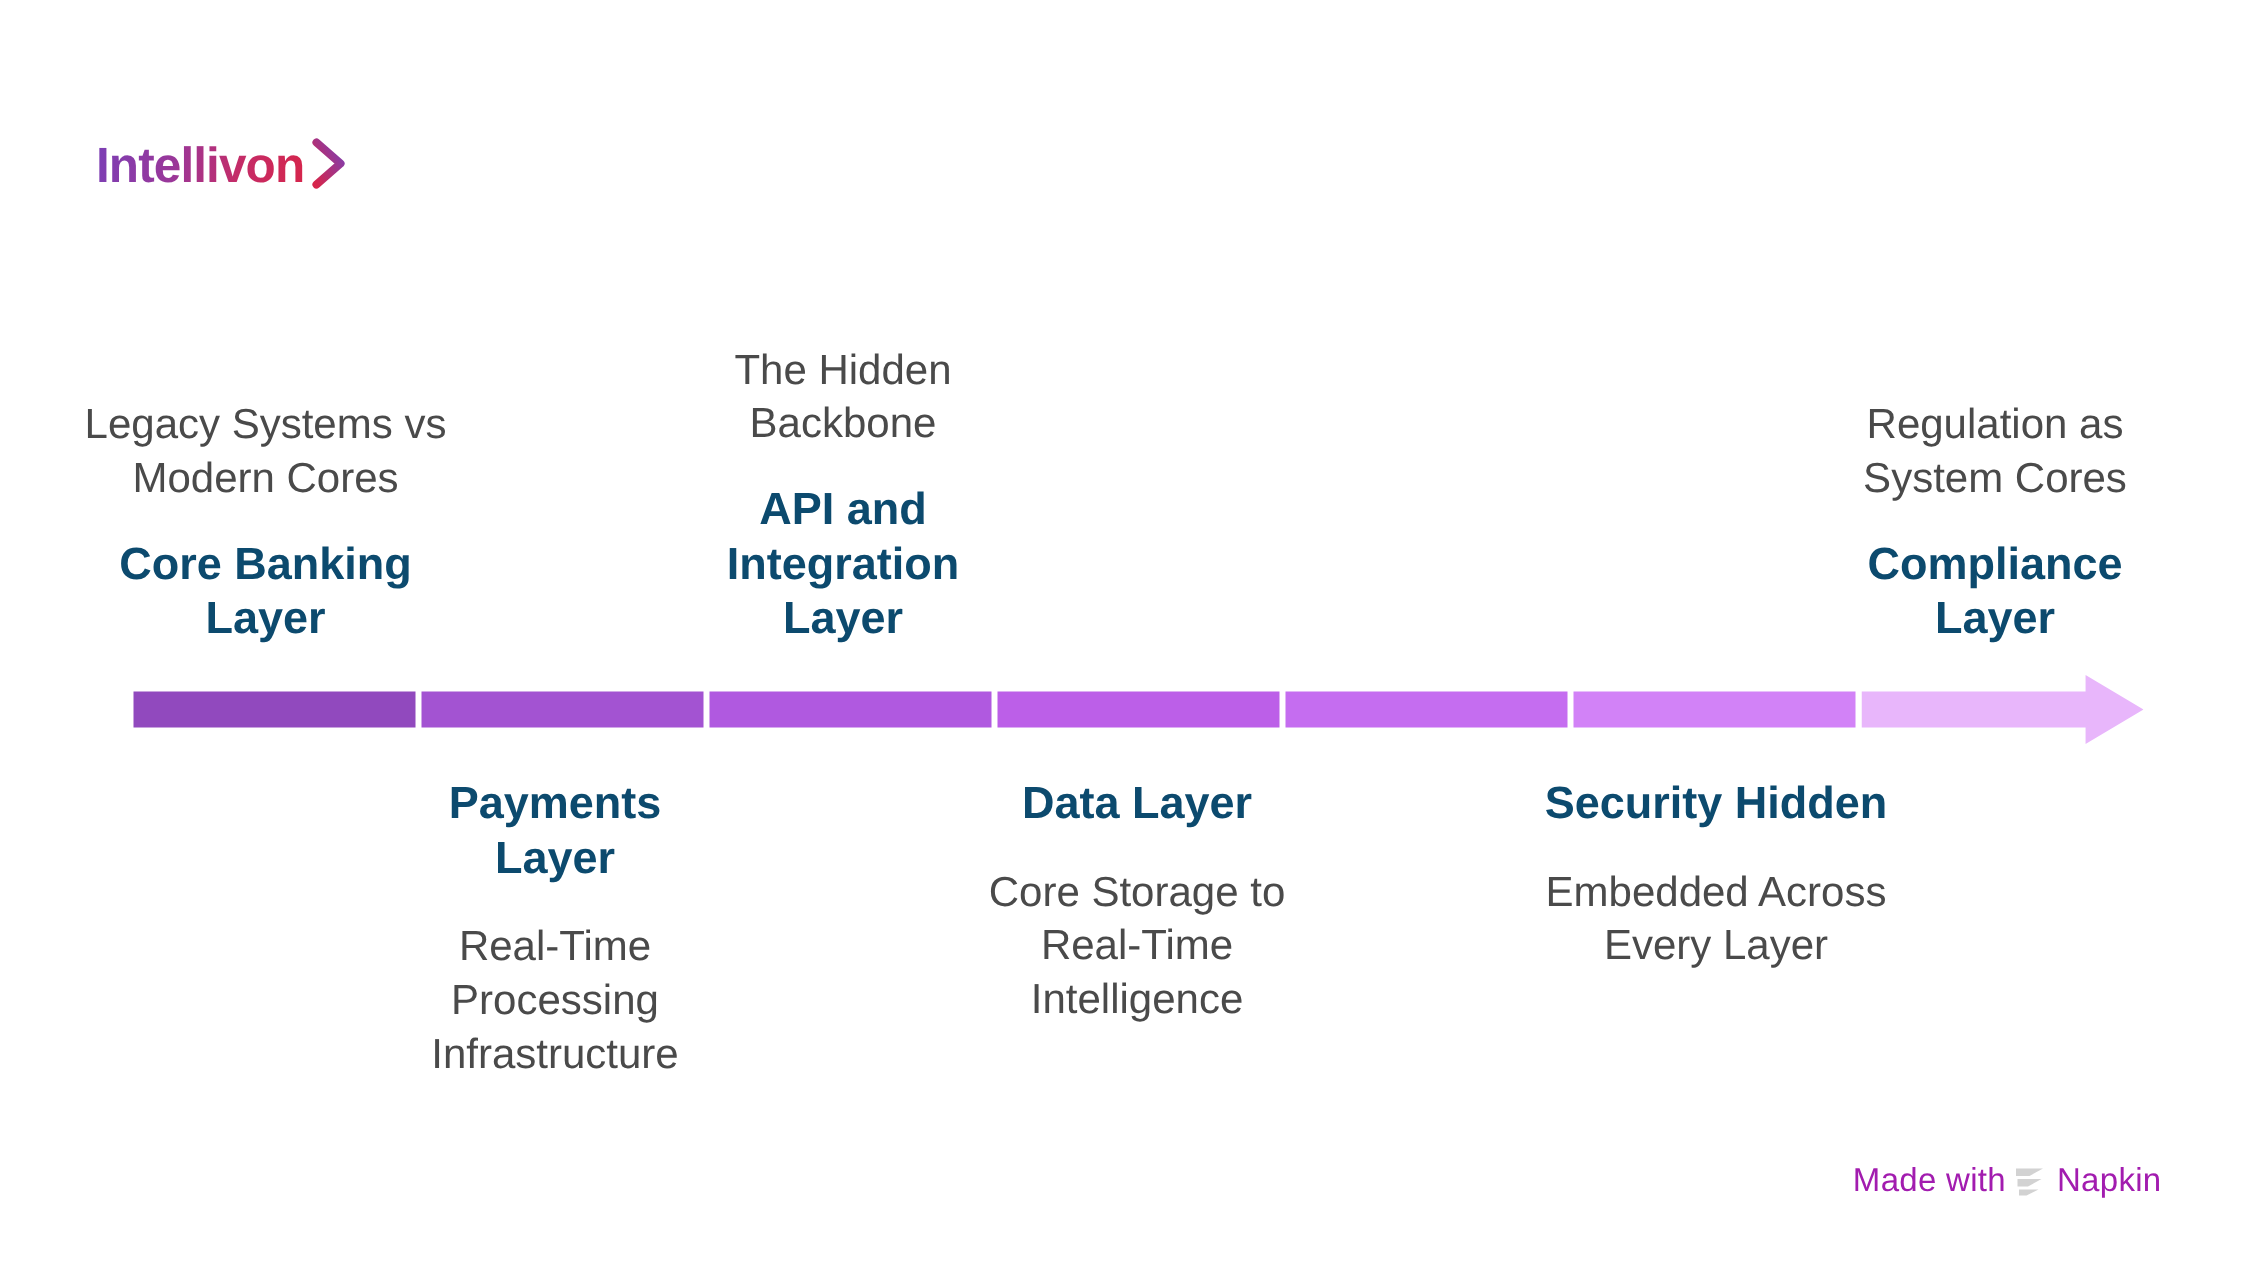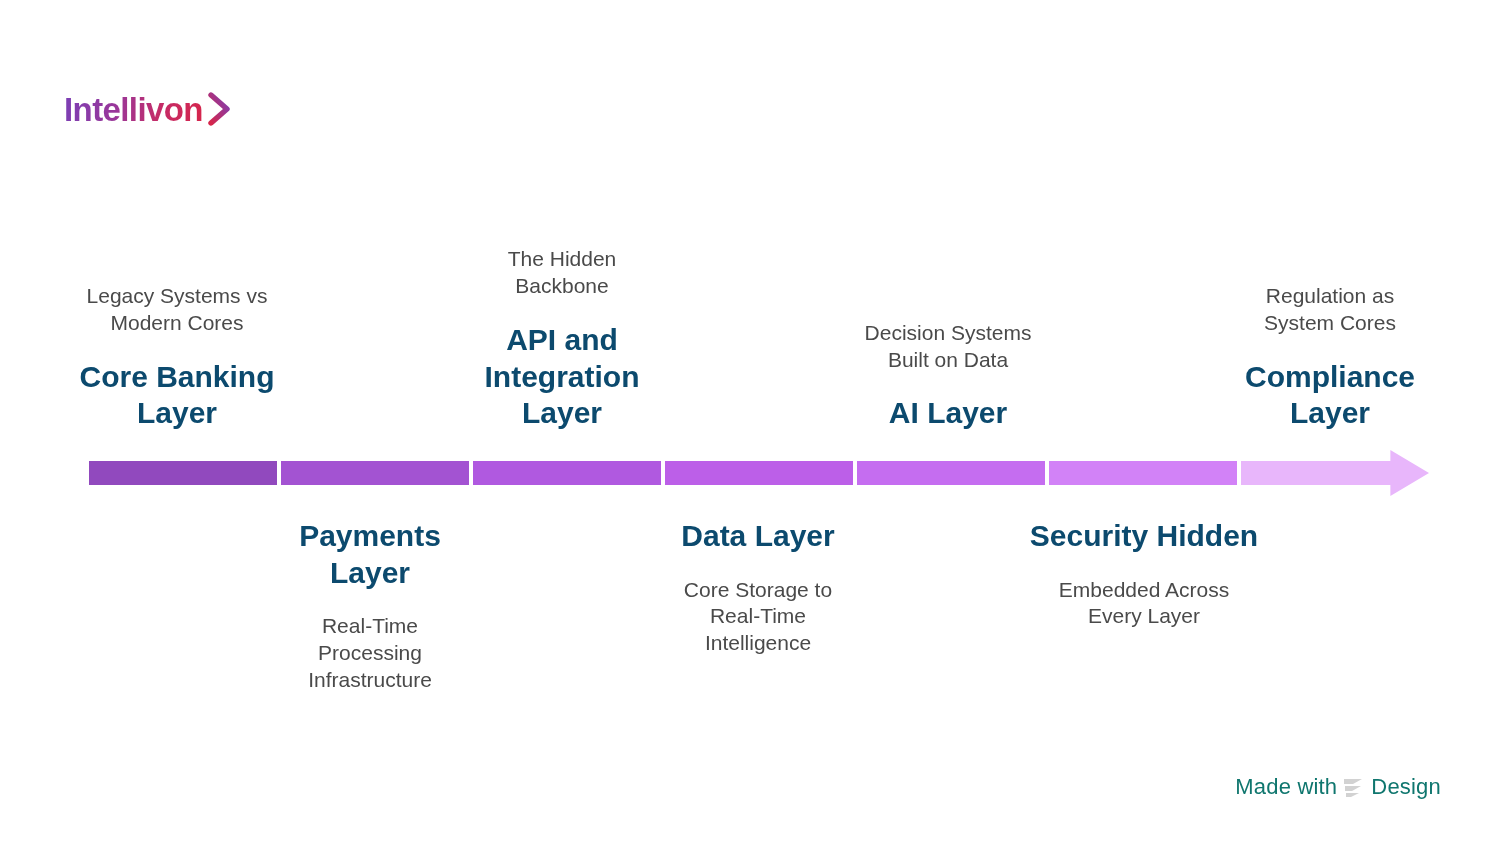--- a/index.html
+++ b/index.html
@@ -73,21 +73,21 @@
     color: #3f3f3f;
   }
   .item .title {
     font-size: 30px;
     font-weight: 700;
     line-height: 1.22;
     color: #0c4a6e;
     white-space: pre-line;
   }
   .item .subtitle {
-    font-size: 21px;
+    font-size: 28px;
     font-weight: 400;
     line-height: 1.28;
     color: #4a4a4a;
     white-space: pre-line;
   }
   .item.above .subtitle { margin-bottom: 22px; }
   .item.below .subtitle { margin-top: 22px; }
 
   
   #item-0 { left: 32px;   width: 290px;  bottom: 414px; }
@@ -101,21 +101,21 @@
   #item-5 { left: 1008px; width: 272px;  top: 518px; }
 
   
   #watermark {
     position: absolute;
     right: 58px;
     top: 774px;
     display: flex;
     align-items: center;
     gap: 5px;
-    color: #0f766e;
+    color: #a21caf;
     font-size: 22px;
     letter-spacing: 0.2px;
   }
   #napkin-mark { width: 24px; height: 22px; display: block; }
 </style>
 </head>
 <body>
 
 <div id="canvas">
 
@@ -140,25 +140,20 @@
   </div>
 
   <div class="item above" id="item-2">
     <div class="subtitle">The Hidden
 Backbone</div>
     <div class="title">API and
 Integration
 Layer</div>
   </div>
 
-  <div class="item above" id="item-4">
-    <div class="subtitle">Decision Systems
-Built on Data</div>
-    <div class="title">AI Layer</div>
-  </div>
 
   <div class="item above" id="item-6">
     <div class="subtitle">Regulation as
 System Cores</div>
     <div class="title">Compliance
 Layer</div>
   </div>
 
   <div id="bar">
     <div class="seg" style="left: 0px; width: 188px; background: rgb(145, 73, 190);"></div>
@@ -193,16 +188,16 @@
 Every Layer</div>
   </div>
 
   <div id="watermark">
     <span>Made with</span>
     <svg id="napkin-mark" viewBox="0 0 24 22">
       <polygon points="2,3 20,3 11,8 2,8" fill="#d2d2d2"></polygon>
       <polygon points="3,10 19,10 10,15 3,15" fill="#d2d2d2"></polygon>
       <polygon points="4,17 17,17 9,21 4,21" fill="#d2d2d2"></polygon>
     </svg>
-    <span>Design</span>
+    <span>Napkin</span>
   </div>
 
 </div>
 
 </body></html>

